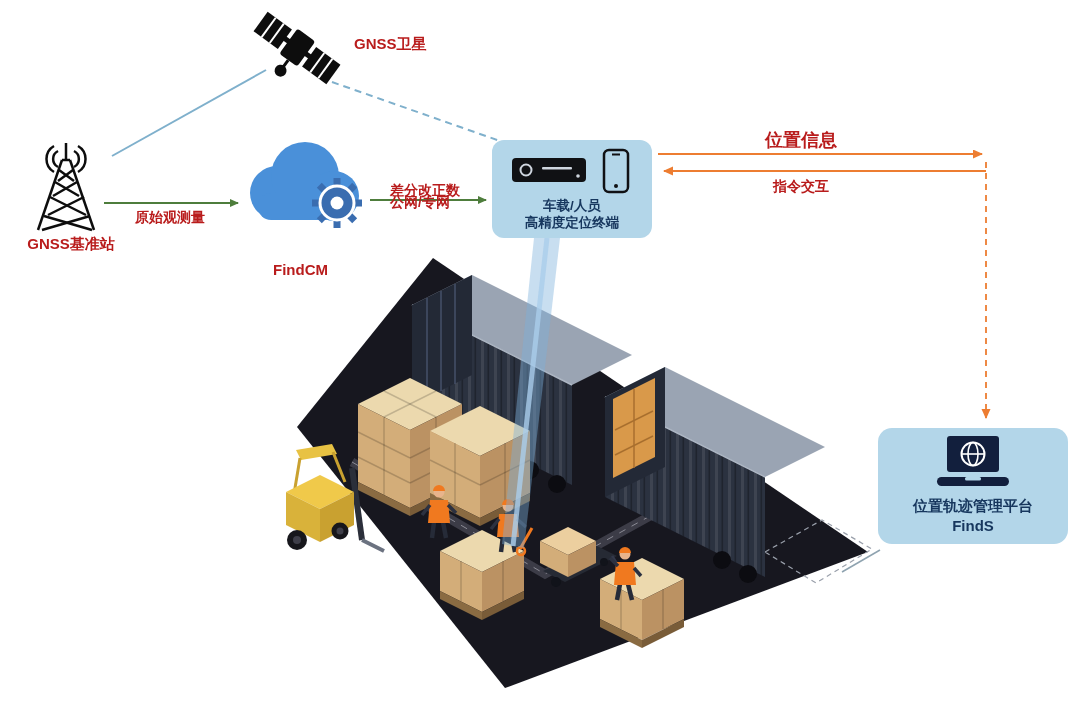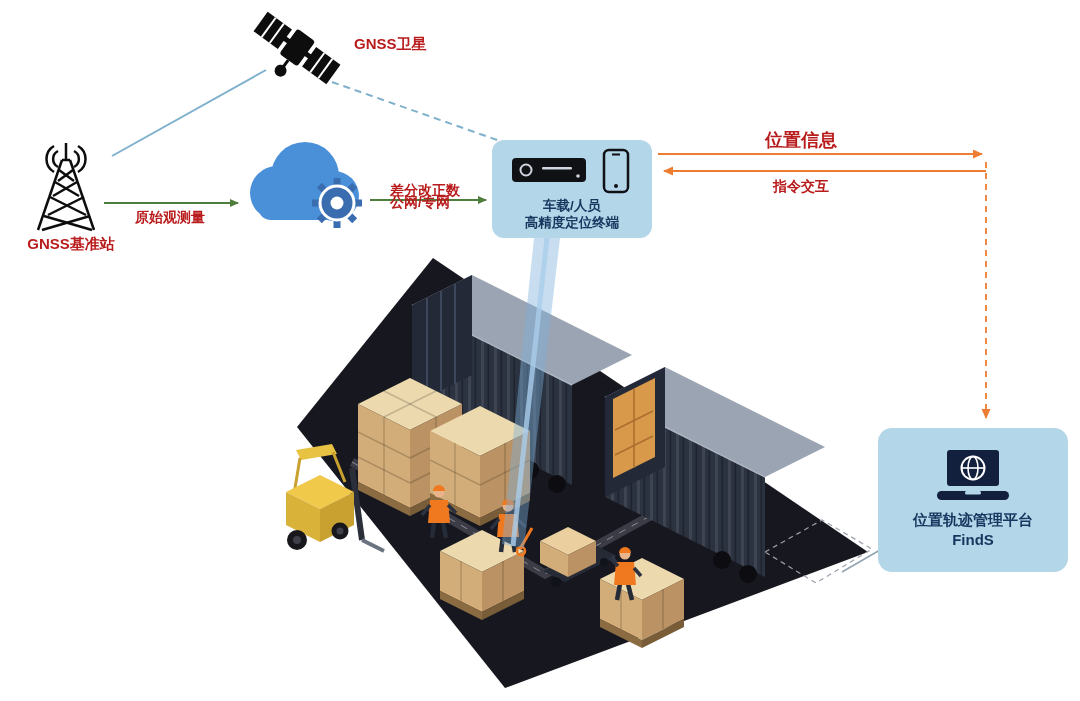--- a/index.html
+++ b/index.html
@@ -8,21 +8,21 @@
   .art{position:absolute;left:0;top:0;z-index:1;}
   .lbl{position:absolute;z-index:3;font-weight:700;font-size:15px;color:#b91c1c;line-height:19px;}
   .lbl.center{text-align:center;}
   .lbl.green{font-size:14px;margin-top:28px;}
   .panel{position:absolute;z-index:2;background:#b3d6e9;border-radius:12px;
          display:flex;flex-direction:column;align-items:center;justify-content:center;}
   .panel .panel-line{font-weight:700;color:#17375e;text-align:center;}
   .terminal-panel{left:492px;top:140px;width:160px;height:98px;}
   .terminal-panel .panel-line{font-size:13.5px;line-height:17px;}
   .terminal-panel svg{margin-bottom:3px;}
-  .finds-panel{left:878px;top:428px;width:190px;height:144px;border-radius:14px;}
+  .finds-panel{left:878px;top:428px;width:190px;height:116px;border-radius:14px;}
   .finds-panel .panel-line{font-size:15px;line-height:20px;}
   .finds-panel svg{margin-bottom:6px;}
 </style>
 </head>
 <body>
 
 <div class="canvas">
 
 <svg class="art" width="1080" height="701" viewBox="0 0 1080 701">
   <defs>
@@ -246,20 +246,21 @@
         <rect x="-3.5" y="-25" width="7" height="10" transform="rotate(315)"></rect>
       </g>
       <circle r="17" fill="#3a6db0" stroke="#ffffff" stroke-width="3"></circle>
       <circle r="6.5" fill="#ffffff"></circle>
     </g>
   </g>
 </svg>
 
 <div class="lbl" style="left:354px;top:34px;width:90px;">GNSS卫星</div>
 <div class="lbl center" style="left:16px;top:234px;width:110px;">GNSS基准站</div>
+<div class="lbl center" style="left:218px;top:260px;width:165px;">FindCM</div>
 <div class="lbl center green" style="left:118px;top:180px;width:104px;">原始观测量</div>
 <div class="lbl green" style="left:390px;top:153px;width:96px;">差分改正数</div>
 <div class="lbl green" style="left:390px;top:165px;width:96px;">公网/专网</div>
 <div class="lbl center" style="left:758px;top:131px;width:86px;font-size:18px;">位置信息</div>
 <div class="lbl center" style="left:758px;top:177px;width:86px;font-size:14px;">指令交互</div>
 
 <div class="panel terminal-panel">
   <svg width="120" height="46" viewBox="0 0 120 46">
     <g>
       <rect x="0" y="10" width="74" height="24" rx="4" fill="#101114"></rect>

